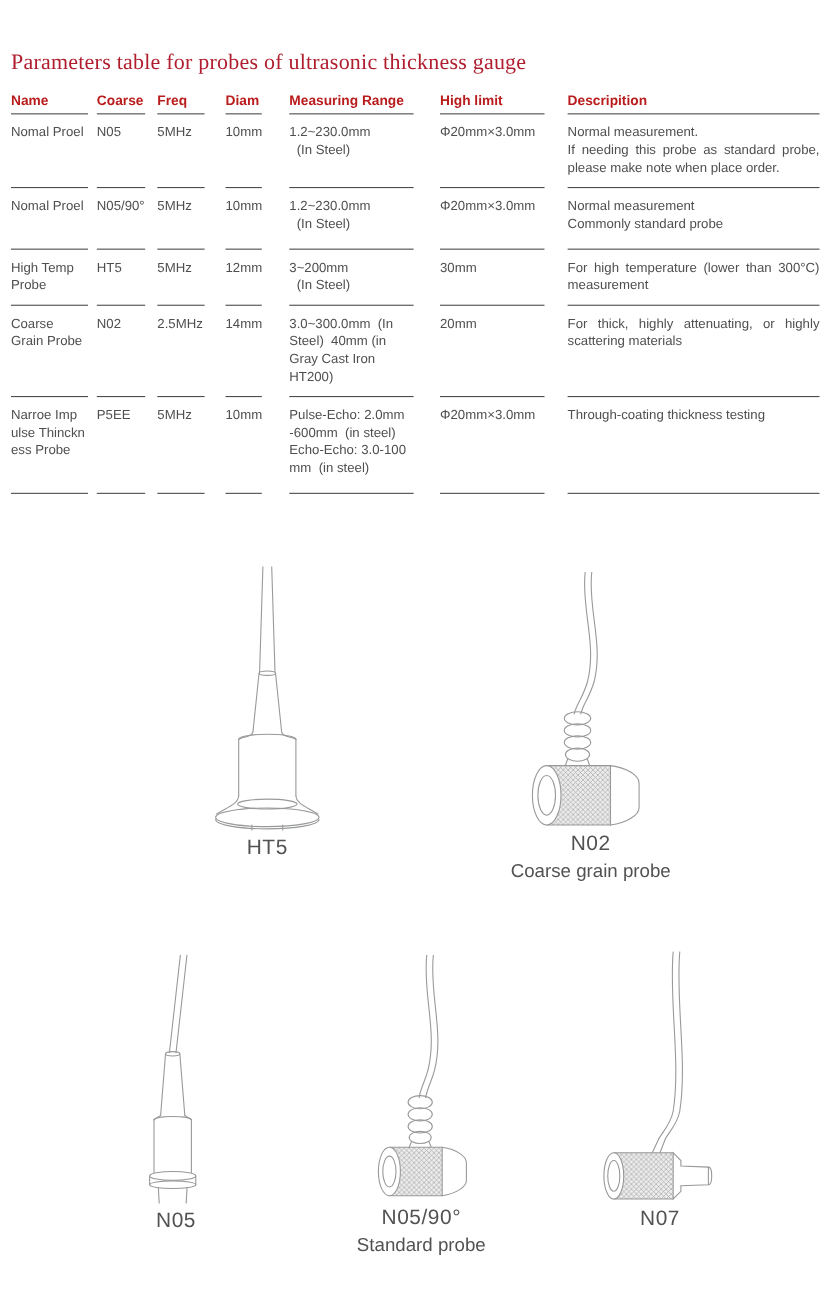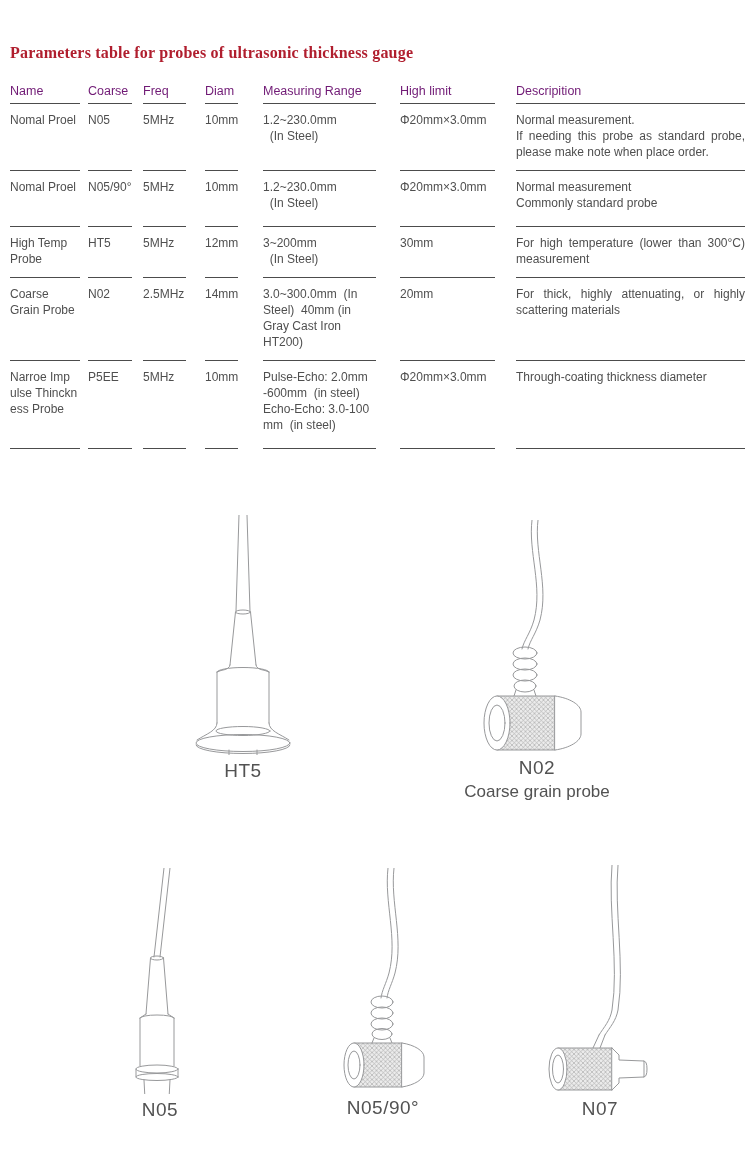--- a/index.html
+++ b/index.html
@@ -2,30 +2,30 @@
 <html><head>
 <meta charset="utf-8">
 <style>
   html,body{margin:0;padding:0}
   body{
     width:750px;height:1174px;background:#ffffff;position:relative;overflow:hidden;
     font-family:"Liberation Sans",sans-serif;color:#4f4f4f;
   }
   .title{
     position:absolute;left:10px;top:33px;width:700px;
-    font-family:"Liberation Serif",serif;font-weight:bold;font-size:16px;
+    font-family:"Liberation Serif",serif;font-weight:normal;font-size:20px;
     color:#b01e2e;letter-spacing:.2px;
   }
   table.params{
     position:absolute;left:10px;top:84px;width:735px;
     border-collapse:separate;border-spacing:0;table-layout:fixed;
     font-size:12px;color:#4f4f4f;
   }
   table.params th{
-    font-weight:normal;font-size:12.5px;color:#701a75;text-align:left;
+    font-weight:bold;font-size:12.5px;color:#b91c1c;text-align:left;
     vertical-align:bottom;padding:0 0 5px 0;border-bottom:1px solid #4c4c4c;
   }
   table.params td{
     vertical-align:top;padding:8px 0 10px 0;line-height:16px;
     border-bottom:1px solid #4c4c4c;
   }
   table.params th.gap, table.params td.gap{border-bottom:none;padding:0}
   .pre{white-space:pre-wrap}
   .just{text-align:justify}
   figure.fig{position:absolute;margin:0;text-align:center;color:#525252}
@@ -150,21 +150,21 @@
         <td class="gap"></td>
       <td>10mm</td>
         <td class="gap"></td>
       <td class="pre">Pulse-Echo: 2.0mm
 -600mm  (in steel)
 Echo-Echo: 3.0-100
 mm  (in steel)</td>
         <td class="gap"></td>
       <td>Φ20mm×3.0mm</td>
         <td class="gap"></td>
-      <td>Through-coating thickness diameter</td>
+      <td>Through-coating thickness testing</td>
     </tr>
   </tbody>
 </table>
 
 <figure class="fig" style="left:123px;top:515px;width:240px">
   <svg width="140" height="240" viewBox="0 0 140 240">
     <path class="ln" d="M66,0 L63,96"></path>
     <path class="ln" d="M74,0 L77,96"></path>
     <ellipse class="ln" cx="70" cy="97" rx="7.5" ry="2"></ellipse>
     <path class="ln" d="M62.5,97 L57,150"></path>
@@ -254,20 +254,21 @@
     <ellipse class="ln" cx="64" cy="166" rx="10" ry="5.5"></ellipse>
     <path class="ln" d="M56,170 L54,175 M72,170 L74,175"></path>
     <rect x="36" y="175" width="48" height="44" fill="url(#kn-n0590)" stroke="none"></rect>
     <path class="ln" d="M36,175 L84,175 M36,219 L84,219"></path>
     <path class="lnf" d="M84,175 C97,177 106,183 106,189 L106,205 C106,211 97,217 84,219 Z"></path>
     <ellipse class="lnf" cx="36" cy="197" rx="10" ry="22"></ellipse>
     <ellipse class="ln" cx="36" cy="197" rx="6" ry="14"></ellipse>
   </svg>
   <figcaption>
     <div class="model">N05/90°</div>
+    <div class="cap">Standard probe</div>
   </figcaption>
 </figure>
 
 <figure class="fig" style="left:480px;top:865px;width:240px">
   <svg width="160" height="228" viewBox="0 0 160 228">
     <defs>
       <pattern id="kn-n07" width="4.5" height="4.5" patternUnits="userSpaceOnUse">
         <rect width="4.5" height="4.5" fill="#ececec"></rect>
         <path d="M0,4.5 L4.5,0 M0,0 L4.5,4.5" stroke="#a5a5a5" stroke-width="0.6"></path>
       </pattern>

